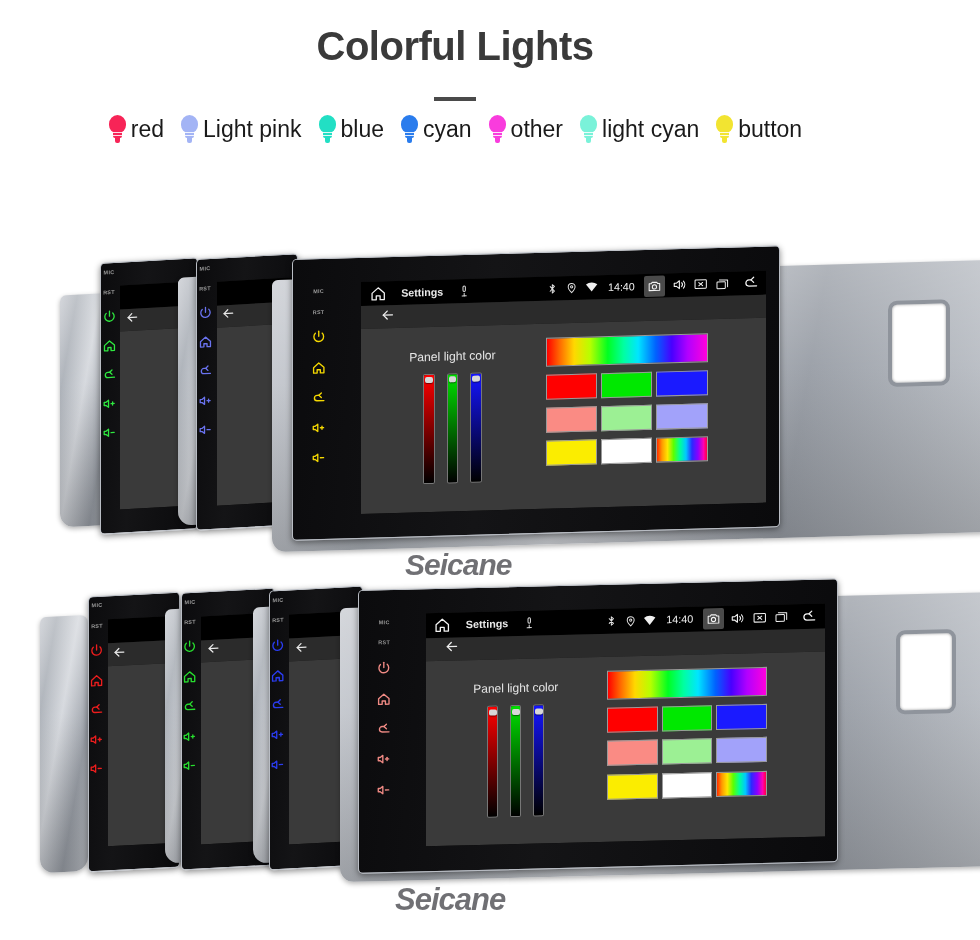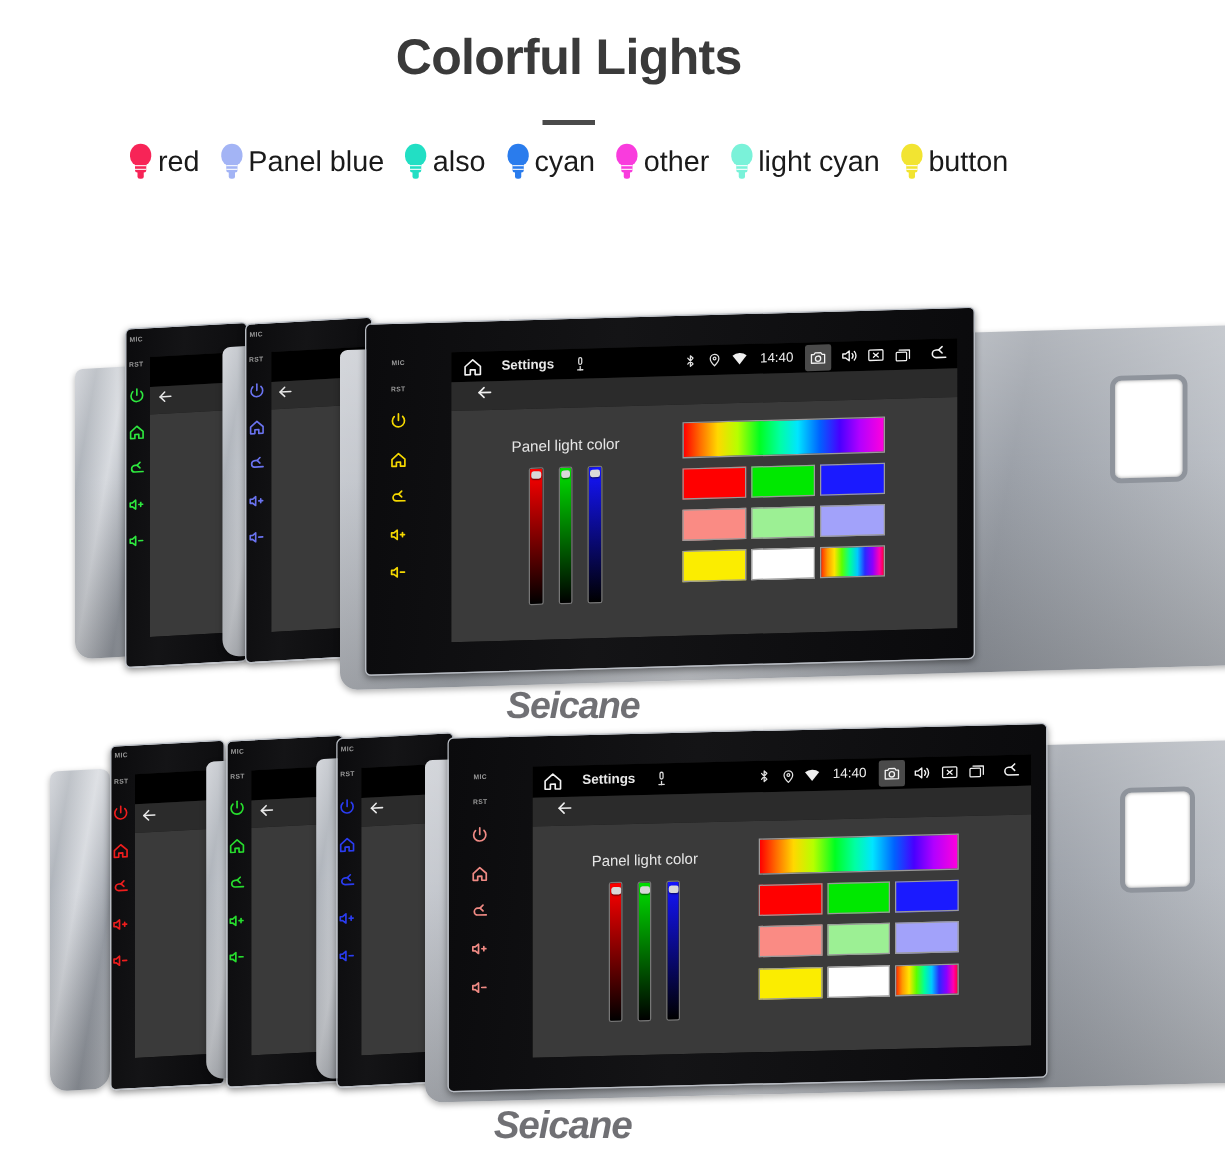--- a/index.html
+++ b/index.html
@@ -210,31 +210,31 @@
        <span class="legend-label">red</span>
         </div>
         <div class="legend-item">
           <span class="bulb">
          <span class="glass" style="background:#a3b4f5"></span>
          <span class="neck" style="background:#a3b4f5"></span>
          <span class="base" style="background:#a3b4f5"></span>
          <span class="stripe" style="top:17px"></span>
          <span class="stripe" style="top:20px"></span>
        </span>
-       <span class="legend-label">Panel blue</span>
+       <span class="legend-label">Light pink</span>
         </div>
         <div class="legend-item">
           <span class="bulb">
          <span class="glass" style="background:#22dfc4"></span>
          <span class="neck" style="background:#22dfc4"></span>
          <span class="base" style="background:#22dfc4"></span>
          <span class="stripe" style="top:17px"></span>
          <span class="stripe" style="top:20px"></span>
        </span>
-       <span class="legend-label">also</span>
+       <span class="legend-label">blue</span>
         </div>
         <div class="legend-item">
           <span class="bulb">
          <span class="glass" style="background:#2a7ced"></span>
          <span class="neck" style="background:#2a7ced"></span>
          <span class="base" style="background:#2a7ced"></span>
          <span class="stripe" style="top:17px"></span>
          <span class="stripe" style="top:20px"></span>
        </span>
        <span class="legend-label">cyan</span>

